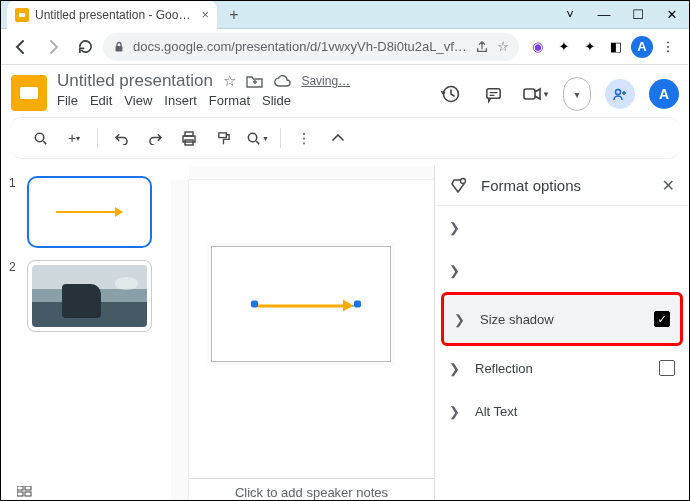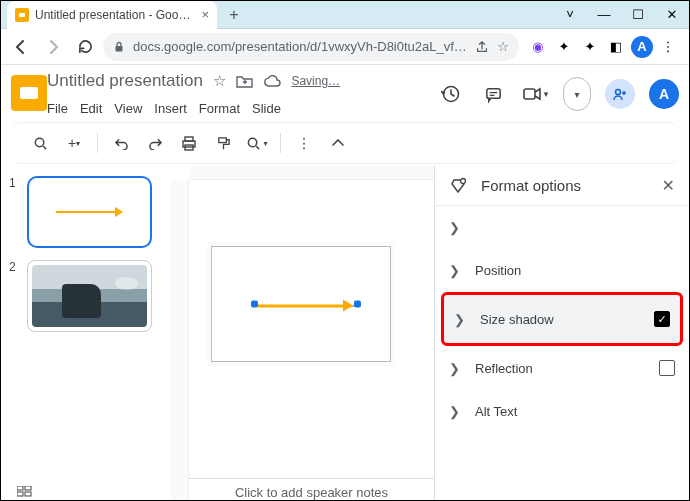--- a/index.html
+++ b/index.html
@@ -20,29 +20,29 @@
   .nav-btn { width:28px; height:28px; display:flex; align-items:center; justify-content:center; color:#555; border-radius:50%;}
   .urlbar { flex:1; height:28px; background:#f1f3f4; border-radius:14px; display:flex; align-items:center; padding:0 10px; font-size:13px; color:#5f6368; gap:8px; overflow:hidden;}
   .urlbar .lock { font-size:12px;}
   .urlbar .url { white-space:nowrap; overflow:hidden; text-overflow:ellipsis; flex:1;}
   .ext-icons { display:flex; gap:4px; align-items:center; padding:0 4px;}
   .ext-icons div { width:22px; height:22px; display:flex; align-items:center; justify-content:center; border-radius:50%; font-size:13px;}
   .ext-purple { color:#7e3ff2;}
   .ext-avatar { background:#1a73e8; color:#fff; width:22px; height:22px; border-radius:50%; font-size:11px; font-weight:bold;}
 
   
-  .app-header { padding: 6px 10px 0 10px; display:flex; align-items:flex-start; }
+  .app-header { padding: 6px 10px 0 10px; display:flex; align-items:flex-start; gap:10px; }
   .app-logo { width:36px; height:36px; background:#f9ab00; border-radius:4px; display:flex; align-items:center; justify-content:center; margin-top:4px;}
   .app-logo::after { content:""; width:18px; height:12px; background:#fff; border-radius:2px;}
   .app-title-block { flex:1; }
   .app-title-row { display:flex; align-items:center; gap:10px;}
   .app-title { font-size:17px; color:#5f6368;}
   .title-icons { display:flex; gap:10px; color:#5f6368; font-size:15px; align-items:center;}
   .saving { font-size:12px; color:#5f6368; text-decoration:underline;}
-  .menubar { display:flex; gap:12px; font-size:13px; color:#3c4043; margin-top:10px;}
+  .menubar { display:flex; gap:12px; font-size:13px; color:#3c4043; margin-top:2px;}
   .menubar span { cursor:default;}
   .header-right { display:flex; align-items:center; gap:14px; margin-top:6px;}
   .hr-icon { width:28px; height:28px; display:flex; align-items:center; justify-content:center; color:#444; font-size:17px;}
   .slideshow-btn { display:flex; align-items:center; border:1px solid #bbb; border-radius:18px; overflow:hidden; height:34px;}
   .slideshow-main { padding:0 16px; font-size:13px; border-right:1px solid #ccc; height:100%; display:flex; align-items:center;}
   .slideshow-drop { width:26px; display:flex; align-items:center; justify-content:center; height:100%; font-size:10px; color:#555;}
   .share-btn { width:30px; height:30px; border-radius:50%; background:#d3e3fd; display:flex; align-items:center; justify-content:center; color:#1967d2; }
   .user-avatar { width:30px; height:30px; border-radius:50%; background:#1a73e8; color:#fff; display:flex; align-items:center; justify-content:center; font-weight:bold; font-size:14px;}
 
   
@@ -308,21 +308,20 @@
           </svg>
       </span>
       <span class="stitle">Format options</span>
       <span class="sclose">✕</span>
     </div>
     <div class="opt-row">
       <span class="chev">❯</span>
     </div>
     <div class="opt-row">
       <span class="chev">❯</span>
-      <span class="opt-label">Position</span>
     </div>
     <div class="highlight-ring">
       <div class="opt-row">
         <span class="chev">❯</span>
         <span class="opt-label">Size shadow</span>
         <span class="chk checked">✓</span>
       </div>
     </div>
     <div class="opt-row">
       <span class="chev">❯</span>

